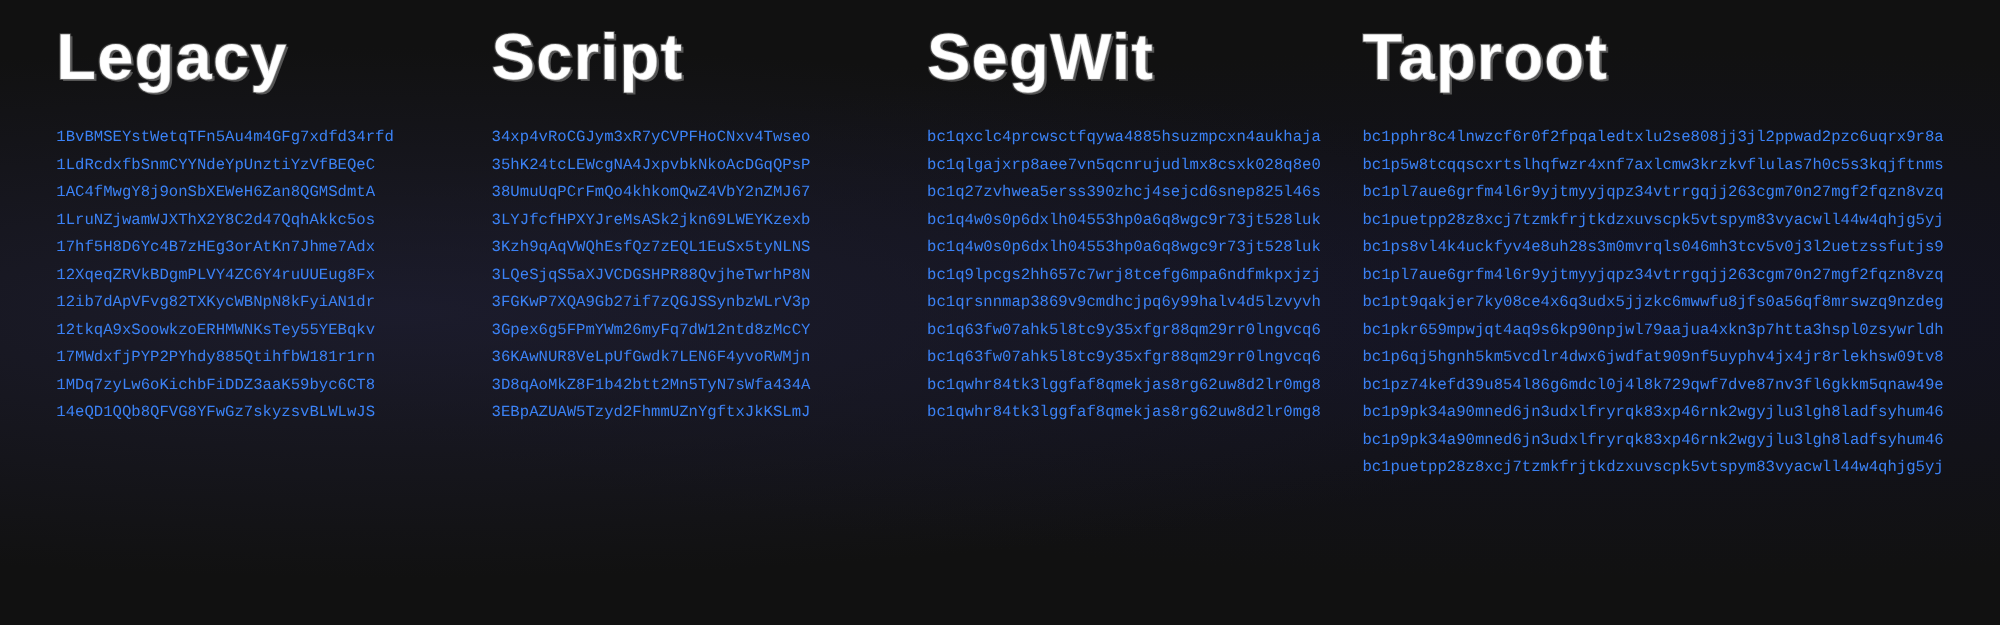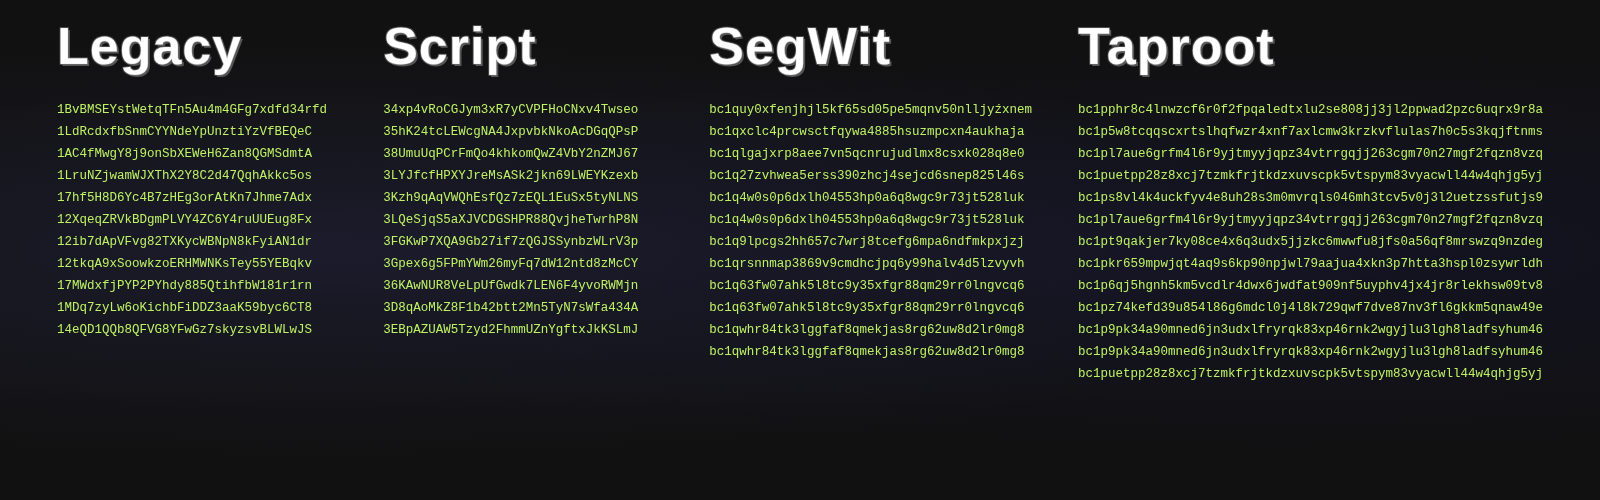--- a/index.html
+++ b/index.html
@@ -12,22 +12,22 @@
       color: #e0e0e0;
       font-family: 'Courier New', Courier, monospace;
       font-size: 13px;
       min-height: 500px;
       padding: 20px 0;
     }
 
     .columns {
       display: grid;
       grid-template-columns: repeat(4, 1fr);
-      gap: 16px;
-      padding: 0 42px;
+      gap: 0;
+      padding: 0 30px;
     }
 
     .column {
       padding: 0 15px;
     }
 
     .column-title {
       font-size: 52px;
       font-weight: 900;
       font-family: 'Arial Black', 'Arial', sans-serif;
@@ -46,21 +46,21 @@
 
     .address-list {
       list-style: none;
       display: flex;
       flex-direction: column;
       gap: 2px;
     }
 
     .address-item {
       font-size: 12.5px;
-      color: #bef264;
+      color: #3b82f6;
       line-height: 1.6;
       word-break: break-all;
       font-family: 'Courier New', Courier, monospace;
       white-space: nowrap;
       overflow: hidden;
       text-overflow: ellipsis;
     }
   </style>
 </head>
 <body>
@@ -94,21 +94,20 @@
         <li class="address-item">3FGKwP7XQA9Gb27if7zQGJSSynbzWLrV3p</li>
         <li class="address-item">3Gpex6g5FPmYWm26myFq7dW12ntd8zMcCY</li>
         <li class="address-item">36KAwNUR8VeLpUfGwdk7LEN6F4yvoRWMjn</li>
         <li class="address-item">3D8qAoMkZ8F1b42btt2Mn5TyN7sWfa434A</li>
         <li class="address-item">3EBpAZUAW5Tzyd2FhmmUZnYgftxJkKSLmJ</li>
       </ul>
     </div>
     <div class="column">
       <div class="column-title">SegWit</div>
       <ul class="address-list">
-        <li class="address-item">bc1quy0xfenjhjl5kf65sd05pe5mqnv50nlljyźxnem</li>
         <li class="address-item">bc1qxclc4prcwsctfqywa4885hsuzmpcxn4aukhaja</li>
         <li class="address-item">bc1qlgajxrp8aee7vn5qcnrujudlmx8csxk028q8e0</li>
         <li class="address-item">bc1q27zvhwea5erss390zhcj4sejcd6snep825l46s</li>
         <li class="address-item">bc1q4w0s0p6dxlh04553hp0a6q8wgc9r73jt528luk</li>
         <li class="address-item">bc1q4w0s0p6dxlh04553hp0a6q8wgc9r73jt528luk</li>
         <li class="address-item">bc1q9lpcgs2hh657c7wrj8tcefg6mpa6ndfmkpxjzj</li>
         <li class="address-item">bc1qrsnnmap3869v9cmdhcjpq6y99halv4d5lzvyvh</li>
         <li class="address-item">bc1q63fw07ahk5l8tc9y35xfgr88qm29rr0lngvcq6</li>
         <li class="address-item">bc1q63fw07ahk5l8tc9y35xfgr88qm29rr0lngvcq6</li>
         <li class="address-item">bc1qwhr84tk3lggfaf8qmekjas8rg62uw8d2lr0mg8</li>

